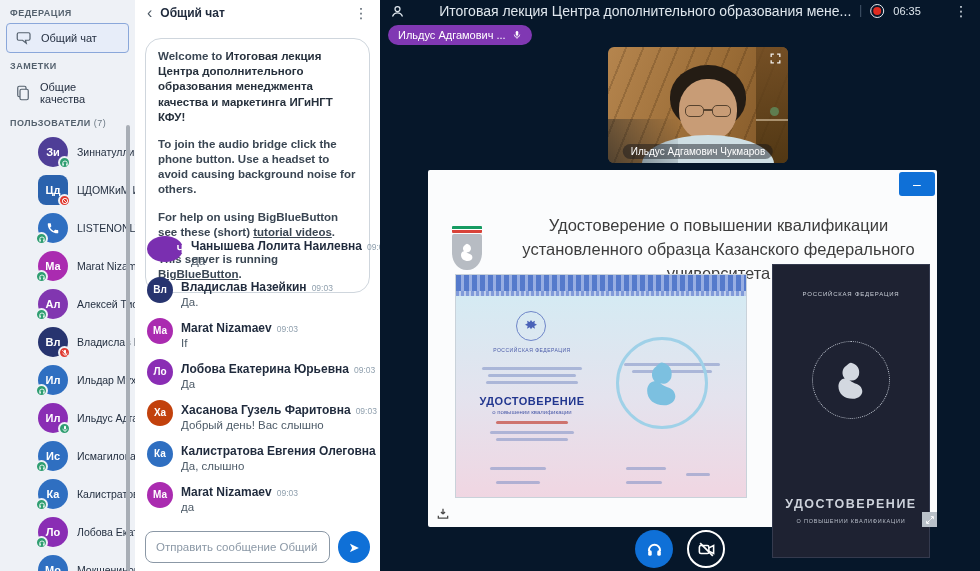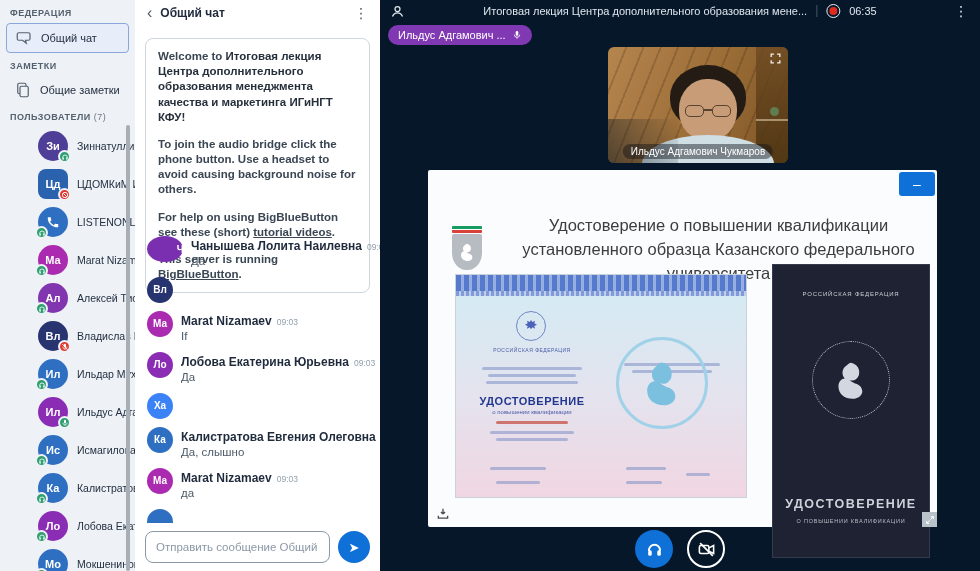--- a/index.html
+++ b/index.html
@@ -29,21 +29,21 @@
   .b-left { left:-3px; } .b-right { right:-3px; }
   .badge-headset, .badge-mic { background:#2f9e71; }
   .badge-mic-off, .badge-ban { background:#e03a30; }
   .side-scrollbar { position:absolute; right:5px; top:125px; bottom:0; width:4px; background:#a8aeb6; border-radius:2px; }
   
   .chatpanel { position:absolute; left:135px; top:0; width:245px; height:571px; background:#fff; }
   .chat-header { display:flex; align-items:center; height:26px; padding:0 12px; }
   .chevron { font-size:16px; color:#4e5a66; line-height:1; cursor:pointer; }
   .chat-title { font-size:12px; font-weight:bold; color:#1f2a3c; margin-left:8px; }
   .kebab { margin-left:auto; font-size:14px; color:#4e5a66; cursor:pointer; line-height:1; }
-  .welcome { margin:12px 10px 6px 10px; border:1px solid #cfd6dd; border-radius:8px; padding:10px 12px;
+  .welcome { margin:12px 10px 6px 10px; border:1px solid #cfd6dd; border-radius:16px; padding:10px 12px;
              font-size:11.5px; line-height:1.32; color:#3a4653; font-weight:600; }
   .welcome p { margin:0 0 12px 0; } .welcome p:last-child { margin-bottom:0; }
   .welcome b { color:#26303c; }
   .wlink { text-decoration:underline; cursor:pointer; color:#3a4653; }
   .msg-list { position:absolute; top:232px; left:0; right:0; bottom:48px; padding:4px 12px 0 12px; overflow:hidden; }
   .msg { display:flex; gap:8px; margin-bottom:8px; }
   .msg .avatar { width:26px; height:26px; flex:0 0 26px; font-size:10px; }
   .m-head { font-size:12px; font-weight:bold; color:#1f2a3c; line-height:1.25; white-space:nowrap; }
   .m-time { font-size:8.5px; font-weight:normal; color:#90a0ae; margin-left:5px; }
   .m-text { font-size:11.5px; color:#4c5a67; line-height:1.3; }
@@ -52,21 +52,21 @@
                 font-size:11.5px; color:#3a4653; font-family:"Liberation Sans",sans-serif; outline:none; }
   .chat-input::placeholder { color:#8b98a6; }
   .send-btn { width:32px; height:32px; flex:0 0 32px; border-radius:50%; background:#0f70d7; border:none;
               color:#fff; font-size:13px; display:flex; align-items:center; justify-content:center; cursor:pointer; }
   
   .main { position:absolute; left:380px; top:0; width:600px; height:571px; background:#06172a; }
   .topbar { position:relative; height:22px; }
   .person-ic { position:absolute; left:10px; top:4px; width:15px; height:15px; color:#dfe7ee; cursor:pointer; }
   .top-center { position:absolute; left:50%; top:0; transform:translateX(-50%); height:22px;
                 display:flex; align-items:center; gap:9px; white-space:nowrap; }
-  .top-title { font-size:11px; color:#dfe7ee; }
+  .top-title { font-size:14px; color:#dfe7ee; }
   .top-div { width:1px; height:12px; background:#44566b; }
   .rec-ind { width:14px; height:14px; border:1.5px solid #e8eef4; border-radius:50%;
              display:flex; align-items:center; justify-content:center; cursor:pointer; }
   .rec-dot { width:8px; height:8px; border-radius:50%; background:#e02b20; }
   .rec-time { font-size:11px; color:#dfe7ee; }
   .main-kebab { position:absolute; right:12px; top:3px; font-size:14px; color:#dfe7ee; cursor:pointer; }
   .talk-pill { position:absolute; left:8px; top:25px; height:20px; border-radius:10px; background:#8038b3;
                display:flex; align-items:center; gap:6px; padding:0 10px; cursor:pointer; }
   .talk-pill .t { font-size:11px; color:#fff; }
   .talk-pill svg { width:10px; height:10px; }
@@ -210,21 +210,21 @@
     <svg class="side-icon">
         <use href="#i-chat-bubble"></use>
       </svg>
     <span class="lbl">Общий чат</span>
   </div>
   <div class="sec-header">ЗАМЕТКИ</div>
   <div class="side-item">
     <svg class="side-icon">
         <use href="#i-pages"></use>
       </svg>
-    <span class="lbl">Общие заметки</span>
+    <span class="lbl">Общие качества</span>
   </div>
   <div class="sec-header">
     <span>ПОЛЬЗОВАТЕЛИ</span> <span class="count">(7)</span>
   </div>
   <div class="user-list">
 
       <div class="user-row">
         <span class="avatar" style="background: rgb(79, 62, 151); text-align: center;">
           <span>Зи</span>
 
@@ -407,20 +407,24 @@
         <span>
           <span class="m-head"><span>Чанышева Лолита Наилевна</span><span class="m-time">09:03</span></span>
           <div class="m-text">Да</div>
         </span>
       </div>
 
       <div class="msg">
         <span class="avatar" style="background: rgb(39, 52, 111);">
           <span>Вл</span>
         </span>
+        <span>
+          <span class="m-head"><span>Владислав Назейкин</span><span class="m-time">09:03</span></span>
+          <div class="m-text">Да.</div>
+        </span>
       </div>
 
       <div class="msg">
         <span class="avatar" style="background: rgb(170, 43, 176);">
           <span>Ма</span>
         </span>
         <span>
           <span class="m-head"><span>Marat Nizamaev</span><span class="m-time">09:03</span></span>
           <div class="m-text">If</div>
         </span>
@@ -430,22 +434,26 @@
         <span class="avatar" style="background: rgb(138, 45, 180);">
           <span>Ло</span>
         </span>
         <span>
           <span class="m-head"><span>Лобова Екатерина Юрьевна</span><span class="m-time">09:03</span></span>
           <div class="m-text">Да</div>
         </span>
       </div>
 
       <div class="msg">
-        <span class="avatar" style="background: #3b82f6;">
+        <span class="avatar" style="background: #c2410c;">
           <span>Ха</span>
+        </span>
+        <span>
+          <span class="m-head"><span>Хасанова Гузель Фаритовна</span><span class="m-time">09:03</span></span>
+          <div class="m-text">Добрый день! Вас слышно</div>
         </span>
       </div>
 
       <div class="msg">
         <span class="avatar" style="background: rgb(47, 111, 193);">
           <span>Ка</span>
         </span>
         <span>
           <span class="m-head"><span>Калистратова Евгения Олеговна</span></span>
           <div class="m-text">Да, слышно</div>

